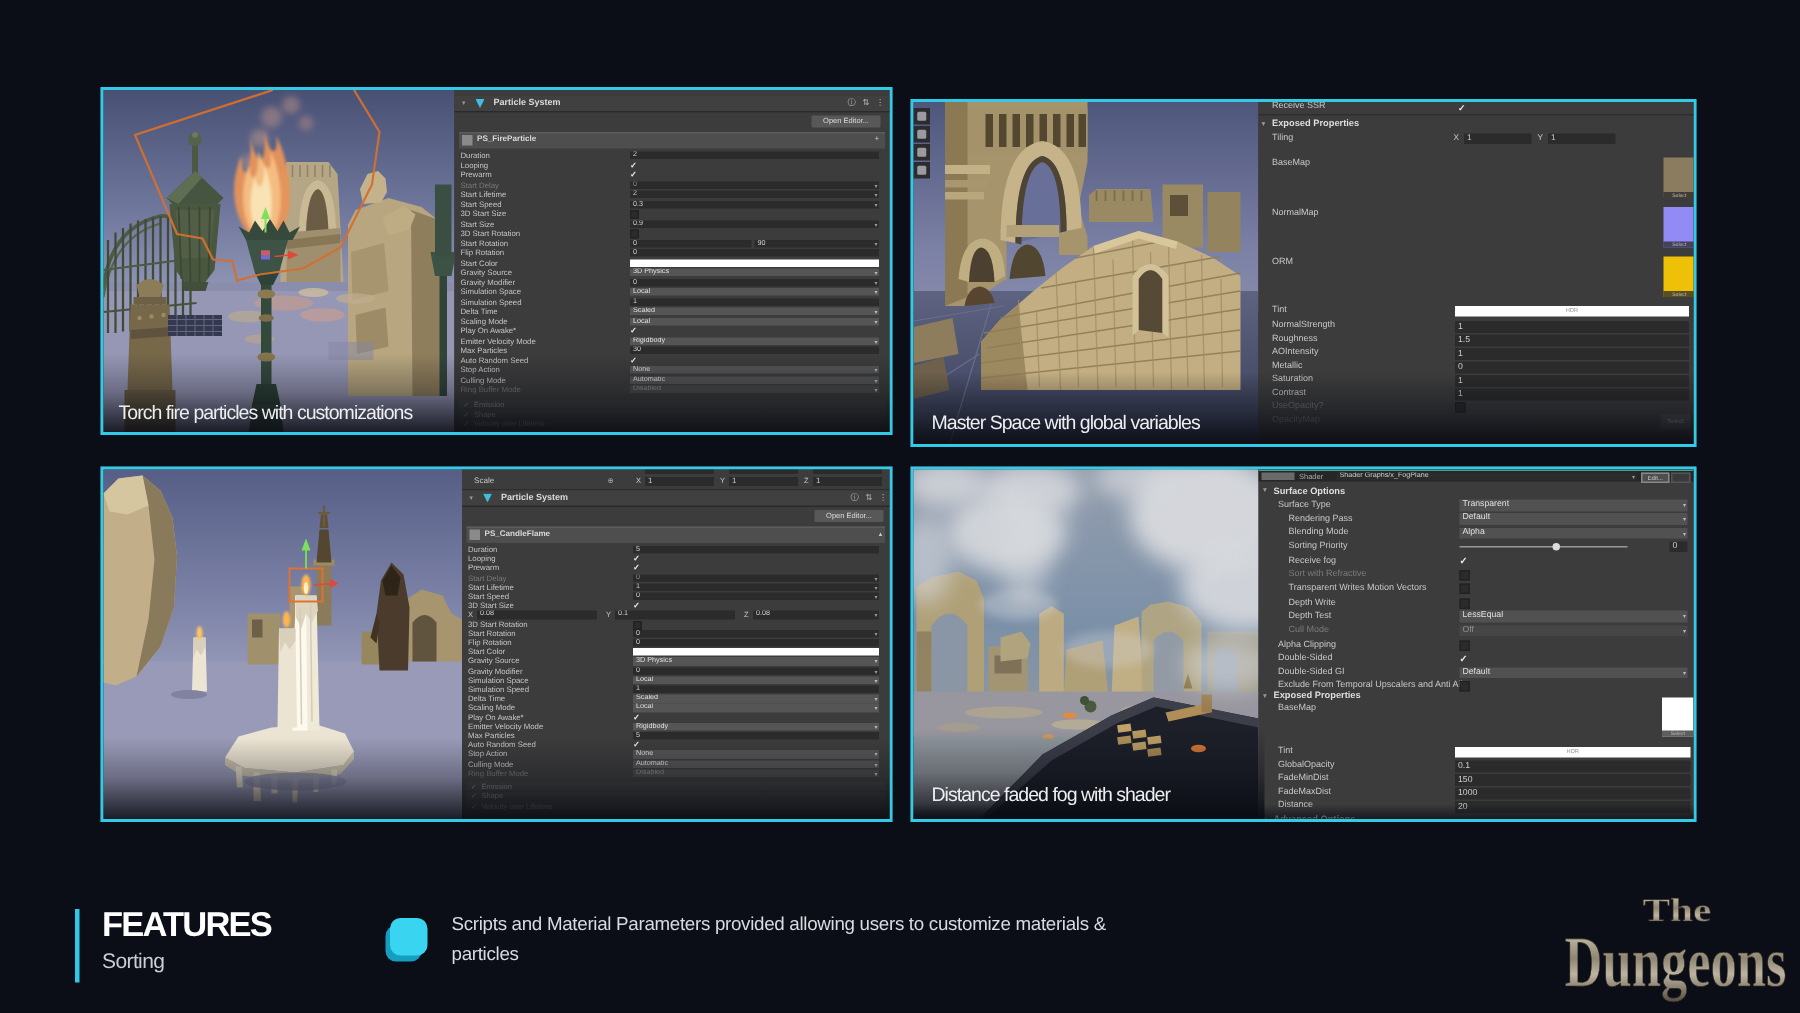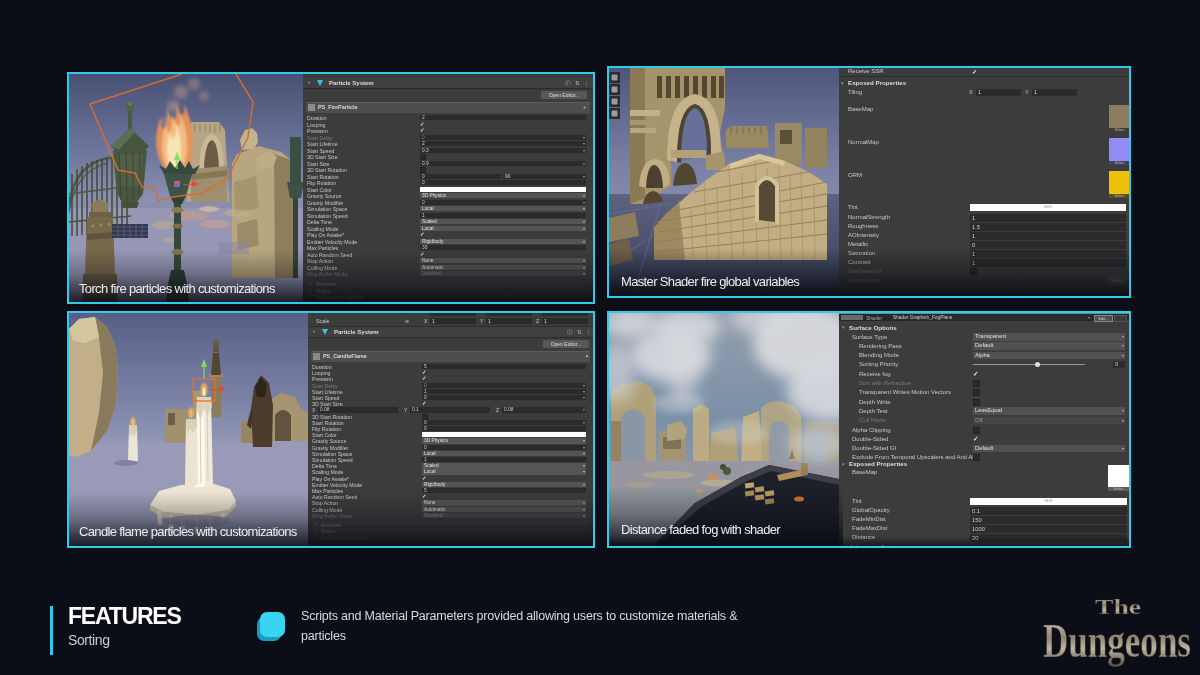--- a/index.html
+++ b/index.html
@@ -5,21 +5,21 @@
 body{width:1200px;height:675px;background:#0b0d17;overflow:hidden;
  font-family:"Liberation Sans",sans-serif;position:relative;}
 .panel{position:absolute;border:2px solid #30cbe8;background:#3a3a3a;}
 .insp{position:absolute;background:#3c3c3c;overflow:hidden;}
 .cap{position:absolute;color:#eceef0;font-size:13px;letter-spacing:-0.65px;white-space:nowrap;z-index:30;}
 .fade{position:absolute;left:0;right:0;bottom:0;z-index:20;
  background:linear-gradient(180deg,rgba(9,11,18,0) 0%,rgba(9,11,18,.3) 48%,rgba(9,11,18,.88) 100%);}
 .hdrrow{position:absolute;left:0;right:0;background:#404040;border-bottom:1px solid #2a2a2a;}
 </style></head><body>
 
-<div class="panel" style="left:67px;top:72px;width:524px;height:228px">
+<div class="panel" style="left:67px;top:58px;width:524px;height:228px">
 <svg style="position:absolute;left:0;top:0" width="234" height="228" viewBox="0 0 234 228">
 <defs>
 <linearGradient id="sky1" x1="0" y1="0" x2="0" y2="1">
  <stop offset="0" stop-color="#485074"></stop>
           <stop offset="0.62" stop-color="#71789d"></stop>
           <stop offset="1" stop-color="#8f94b3"></stop>
 </linearGradient>
 <filter id="b1" x="-40%" y="-40%" width="180%" height="180%">
           <feGaussianBlur stdDeviation="2.2"></feGaussianBlur>
         </filter>
@@ -380,21 +380,21 @@
       <div style="position:absolute;left:9px;top:182px;font-size:6px;line-height:7px;color:#c8c8c8;white-space:nowrap">Saturation</div>
       <div style="position:absolute;left:131px;top:181.5px;width:156px;height:8px;background:#2b2b2b;font-size:5.8px;line-height:8px;color:#cecece;padding-left:2px;box-sizing:border-box;white-space:nowrap;overflow:hidden">1</div>
       <div style="position:absolute;left:9px;top:191px;font-size:6px;line-height:7px;color:#c8c8c8;white-space:nowrap">Contrast</div>
       <div style="position:absolute;left:131px;top:190.5px;width:156px;height:8px;background:#2b2b2b;font-size:5.8px;line-height:8px;color:#cecece;padding-left:2px;box-sizing:border-box;white-space:nowrap;overflow:hidden">1</div>
       <div style="position:absolute;left:9px;top:200px;font-size:6px;line-height:7px;color:#777;white-space:nowrap">UseOpacity?</div>
       <div style="position:absolute;left:131px;top:200px;width:5px;height:5px;background:#2b2b2b;border:0.5px solid #222"></div>
       <div style="position:absolute;left:9px;top:209px;font-size:6px;line-height:7px;color:#6e6e6e;white-space:nowrap">OpacityMap</div>
       <div style="position:absolute;left:268px;top:208px;width:20px;height:10px;background:#4a4a4a;font-size:4px;color:#999;text-align:center;line-height:10px">Select</div>
     </div>
 <div style="position:absolute;left:0;right:0;bottom:0;height:48px;z-index:20;background:linear-gradient(180deg,rgba(9,11,18,0) 0%,rgba(9,11,18,.45) 55%,rgba(9,11,18,.92) 100%)"></div>
-<div class="cap" style="left:12px;bottom:7px">Master Shader fire global variables</div>
+<div class="cap" style="left:12px;bottom:7px">Master Space with global variables</div>
 </div>
 <div class="panel" style="left:67px;top:311px;width:524px;height:233px">
 <svg style="position:absolute;left:0;top:0" width="239" height="233" viewBox="0 0 239 233">
 <defs>
 <linearGradient id="sky3" x1="0" y1="0" x2="0" y2="1">
  <stop offset="0" stop-color="#565e86"></stop>
           <stop offset="0.7" stop-color="#7e84a8"></stop>
           <stop offset="1" stop-color="#9297b6"></stop>
 </linearGradient>
 <filter id="b3" x="-40%" y="-40%" width="180%" height="180%">
@@ -539,21 +539,20 @@
       <div style="position:absolute;left:6px;top:208.4999999999999px;font-size:4.5px;line-height:5.5px;color:#9a9a9a;white-space:nowrap">✓</div>
       <div style="position:absolute;left:13px;top:208.4999999999999px;font-size:5px;line-height:6px;color:#8f8f8f;white-space:nowrap">Emission</div>
       <div style="position:absolute;left:3px;top:214.59999999999988px;right:3px;height:5.8px;background:#424242"></div>
       <div style="position:absolute;left:6px;top:215.09999999999988px;font-size:4.5px;line-height:5.5px;color:#9a9a9a;white-space:nowrap">✓</div>
       <div style="position:absolute;left:13px;top:215.09999999999988px;font-size:5px;line-height:6px;color:#8f8f8f;white-space:nowrap">Shape</div>
       <div style="position:absolute;left:3px;top:221.19999999999987px;right:3px;height:5.8px;background:#424242"></div>
       <div style="position:absolute;left:6px;top:221.69999999999987px;font-size:4.5px;line-height:5.5px;color:#9a9a9a;white-space:nowrap">✓</div>
       <div style="position:absolute;left:13px;top:221.69999999999987px;font-size:5px;line-height:6px;color:#8f8f8f;white-space:nowrap">Velocity over Lifetime</div>
     </div>
 <div class="fade" style="height:54px"></div>
-<div class="cap" style="left:10px;bottom:7px">Candle flame particles with customizations</div>
 </div>
 <div class="panel" style="left:607px;top:311px;width:520px;height:233px">
 <svg style="position:absolute;left:0;top:0" width="230" height="233" viewBox="0 0 230 233">
 <defs>
 <linearGradient id="sky4" x1="0" y1="0" x2="0" y2="1">
  <stop offset="0" stop-color="#939dad"></stop>
           <stop offset="0.45" stop-color="#7b90a8"></stop>
           <stop offset="0.75" stop-color="#90999f"></stop>
           <stop offset="1" stop-color="#9a9aa2"></stop>
 </linearGradient>

